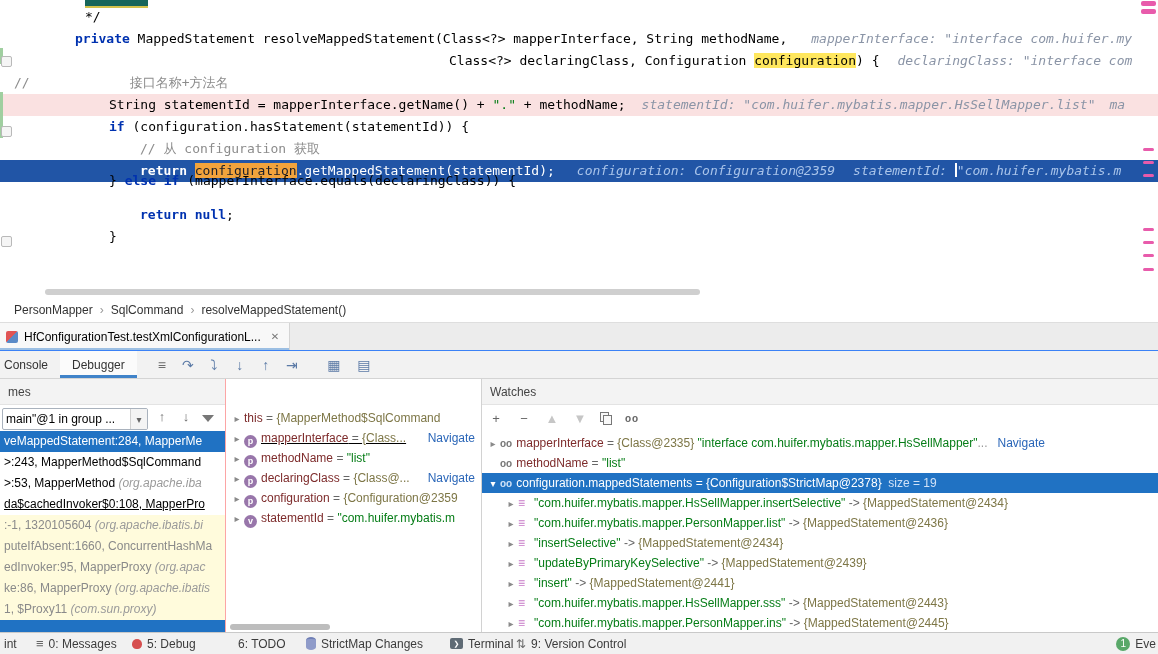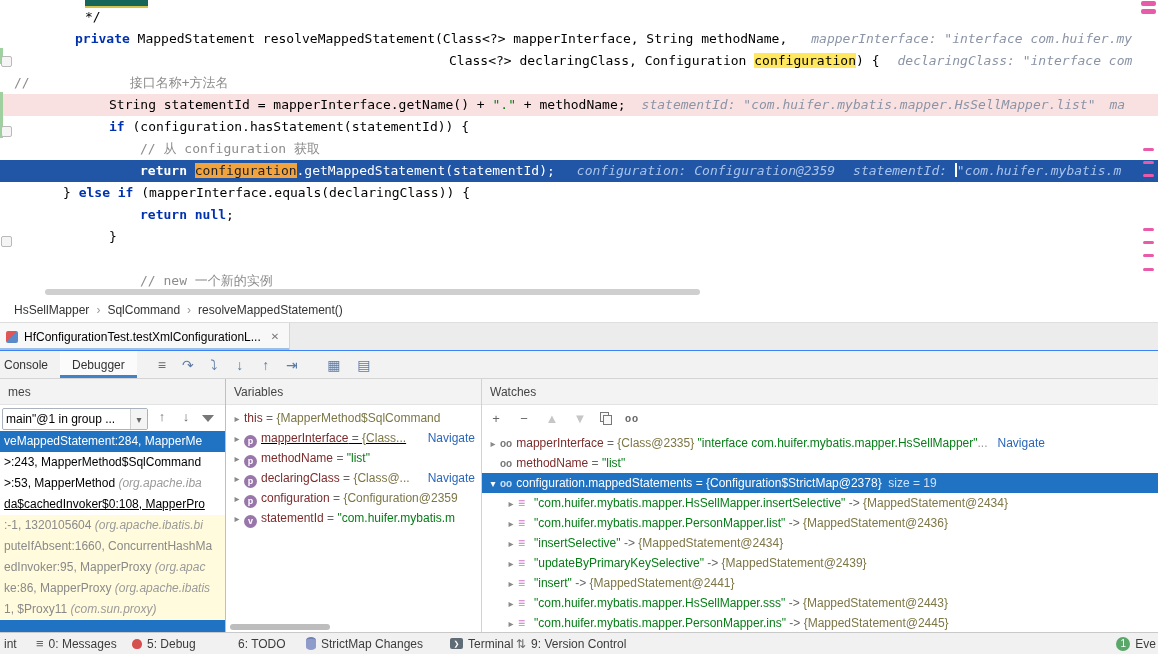--- a/index.html
+++ b/index.html
@@ -157,25 +157,24 @@
     <div class="partial-token"></div>
     <div id="code-lines">
         <div class="code-line" style="top: 6px; padding-left: 85px;"><span class="tk-plain">*/</span></div>
         <div class="code-line" style="top: 28px; padding-left: 75px;"><span class="tk-kw">private</span><span class="tk-plain"> MappedStatement resolveMappedStatement(Class&lt;?&gt; mapperInterface, String methodName,</span><span class="gap" style="width: 24px;"></span><span class="tk-hint">mapperInterface: "interface com.huifer.my</span></div>
         <div class="code-line" style="top: 50px; padding-left: 449px;"><span class="tk-plain">Class&lt;?&gt; declaringClass, Configuration </span><span class="tk-hly">configuration</span><span class="tk-plain">) {</span><span class="gap" style="width: 18px;"></span><span class="tk-hint">declaringClass: "interface com</span></div>
         <div class="code-line" style="top: 72px; padding-left: 14px;"><span class="tk-com">//</span><span class="gap" style="width: 100px;"></span><span class="tk-com">接口名称+方法名</span></div>
         <div class="code-line line-pink" style="top: 94px; padding-left: 109px;"><span class="tk-plain">String statementId = mapperInterface.getName() + </span><span class="tk-str">"."</span><span class="tk-plain"> + methodName;</span><span class="gap" style="width: 16px;"></span><span class="tk-hint">statementId: "com.huifer.mybatis.mapper.HsSellMapper.list"</span><span class="gap" style="width: 14px;"></span><span class="tk-hint">ma</span></div>
         <div class="code-line" style="top: 116px; padding-left: 109px;"><span class="tk-kw">if</span><span class="tk-plain"> (configuration.hasStatement(statementId)) {</span></div>
         <div class="code-line" style="top: 138px; padding-left: 140px;"><span class="tk-com">// 从 configuration 获取</span></div>
         <div class="code-line line-exec" style="top: 160px; padding-left: 140px;"><span class="tk-kwx">return </span><span class="tk-hlo">configuration</span><span class="tk-execp">.getMappedStatement(statementId);</span><span class="gap" style="width: 22px;"></span><span class="tk-hintx">configuration: Configuration@2359</span><span class="gap" style="width: 18px;"></span><span class="tk-hintx">statementId: </span><span class="caret"></span><span class="tk-hintx">"com.huifer.mybatis.m</span></div>
-        <div class="code-line" style="top: 182px; padding-left: 63px;"><span class="tk-plain">} </span><span class="tk-kw">else</span><span class="tk-plain"> </span><span class="tk-kw">if</span><span class="tk-plain"> (mapperInterface.equals(declaringClass)) {</span></div>
+        <div class="code-line" style="top: 170px; padding-left: 109px;"><span class="tk-plain">} </span><span class="tk-kw">else</span><span class="tk-plain"> </span><span class="tk-kw">if</span><span class="tk-plain"> (mapperInterface.equals(declaringClass)) {</span></div>
         <div class="code-line" style="top: 204px; padding-left: 140px;"><span class="tk-kw">return</span><span class="tk-plain"> </span><span class="tk-kw">null</span><span class="tk-plain">;</span></div>
         <div class="code-line" style="top: 226px; padding-left: 109px;"><span class="tk-plain">}</span></div>
         <div class="code-line" style="top: 248px; padding-left: 109px;"></div>
-        <div class="code-line" style="top: 270px; padding-left: 140px;"><span class="tk-com">// new 一个新的实例</span></div>
       </div>
     <div class="gutter-bar gb1"></div>
     <div class="gutter-bar gb2"></div>
     <div class="gutter-icon gi1"></div>
     <div class="gutter-icon gi2"></div>
     <div class="gutter-icon gi3"></div>
     <div class="stripe-mark stripe-big sm1"></div>
     <div class="stripe-mark stripe-big sm2"></div>
     <div class="stripe-mark sm3"></div>
     <div class="stripe-mark sm4"></div>
@@ -183,21 +182,21 @@
     <div class="stripe-mark sm6"></div>
     <div class="stripe-mark sm7"></div>
     <div class="stripe-mark sm8"></div>
     <div class="stripe-mark sm9"></div>
     <div class="editor-hscroll">
       <div class="thumb"></div>
     </div>
   </div>
 
   <div class="breadcrumbs" id="breadcrumbs">
-      <span class="bc-item">HsSellMapper</span>
+      <span class="bc-item">PersonMapper</span>
       <span class="bc-sep">›</span>
       <span class="bc-item">SqlCommand</span>
       <span class="bc-sep">›</span>
       <span class="bc-item">resolveMappedStatement()</span>
     </div>
 
   <div class="session-strip">
     <div class="session-tab">
       <span class="run-icon"></span>
       <span>HfConfigurationTest.testXmlConfigurationL...</span>
@@ -247,23 +246,20 @@
           <div class="frame-row lib" style="top: 136px;"><span class="ft">:-1, 1320105604 </span><span class="fm">(org.apache.ibatis.bi</span></div>
           <div class="frame-row lib" style="top: 157px;"><span class="ft">puteIfAbsent:1660, ConcurrentHashMa</span></div>
           <div class="frame-row lib" style="top: 178px;"><span class="ft">edInvoker:95, MapperProxy </span><span class="fm">(org.apac</span></div>
           <div class="frame-row lib" style="top: 199px;"><span class="ft">ke:86, MapperProxy </span><span class="fm">(org.apache.ibatis</span></div>
           <div class="frame-row lib" style="top: 220px;"><span class="ft">1, $Proxy11 </span><span class="fm">(com.sun.proxy)</span></div>
           <div class="frame-row sel" style="top: 241px;"></div>
         </div>
     </div>
 
     <div class="pane vars-pane">
-      <div class="pane-header">
-        <span>Variables</span>
-      </div>
       <div id="variables-list">
           <div class="tree-row" style="top: 29px;"><span class="chev">▸</span><span class="sg-name">this</span><span class="sg-eq"> = </span><span class="sg-ref">{MapperMethod$SqlCommand</span></div>
           <div class="tree-row" style="top: 49px; text-decoration: underline;"><span class="chev">▸</span><span class="vicon">p</span><span class="sg-name">mapperInterface</span><span class="sg-eq"> = </span><span class="sg-ref">{Class...</span><span class="nav-abs">Navigate</span></div>
           <div class="tree-row" style="top: 69px;"><span class="chev">▸</span><span class="vicon">p</span><span class="sg-name">methodName</span><span class="sg-eq"> = </span><span class="sg-str">"list"</span></div>
           <div class="tree-row" style="top: 89px;"><span class="chev">▸</span><span class="vicon">p</span><span class="sg-name">declaringClass</span><span class="sg-eq"> = </span><span class="sg-ref">{Class@...</span><span class="nav-abs">Navigate</span></div>
           <div class="tree-row" style="top: 109px;"><span class="chev">▸</span><span class="vicon">p</span><span class="sg-name">configuration</span><span class="sg-eq"> = </span><span class="sg-ref">{Configuration@2359</span></div>
           <div class="tree-row" style="top: 129px;"><span class="chev">▸</span><span class="vicon">v</span><span class="sg-name">statementId</span><span class="sg-eq"> = </span><span class="sg-str">"com.huifer.mybatis.m</span></div>
         </div>
       <div class="vars-hthumb"></div>
     </div>

